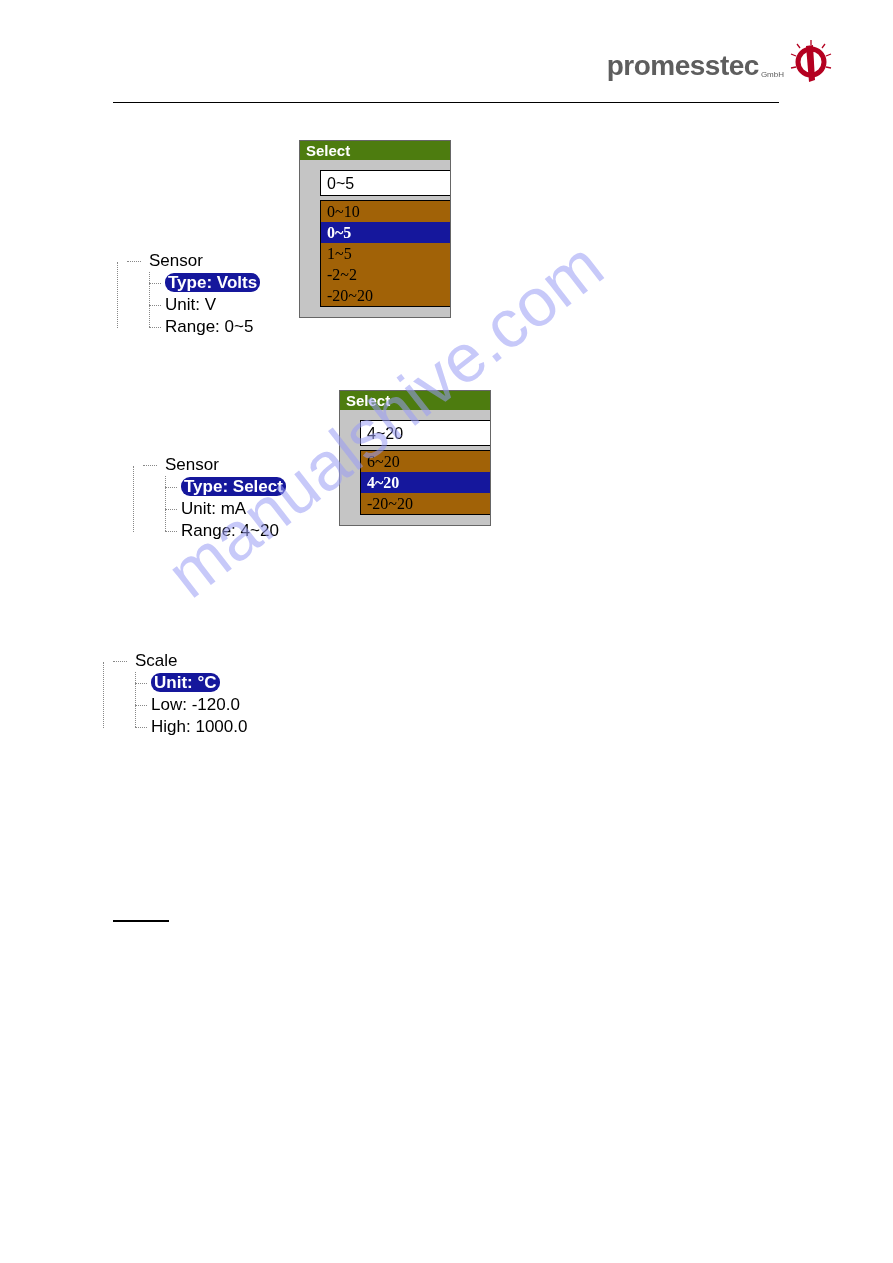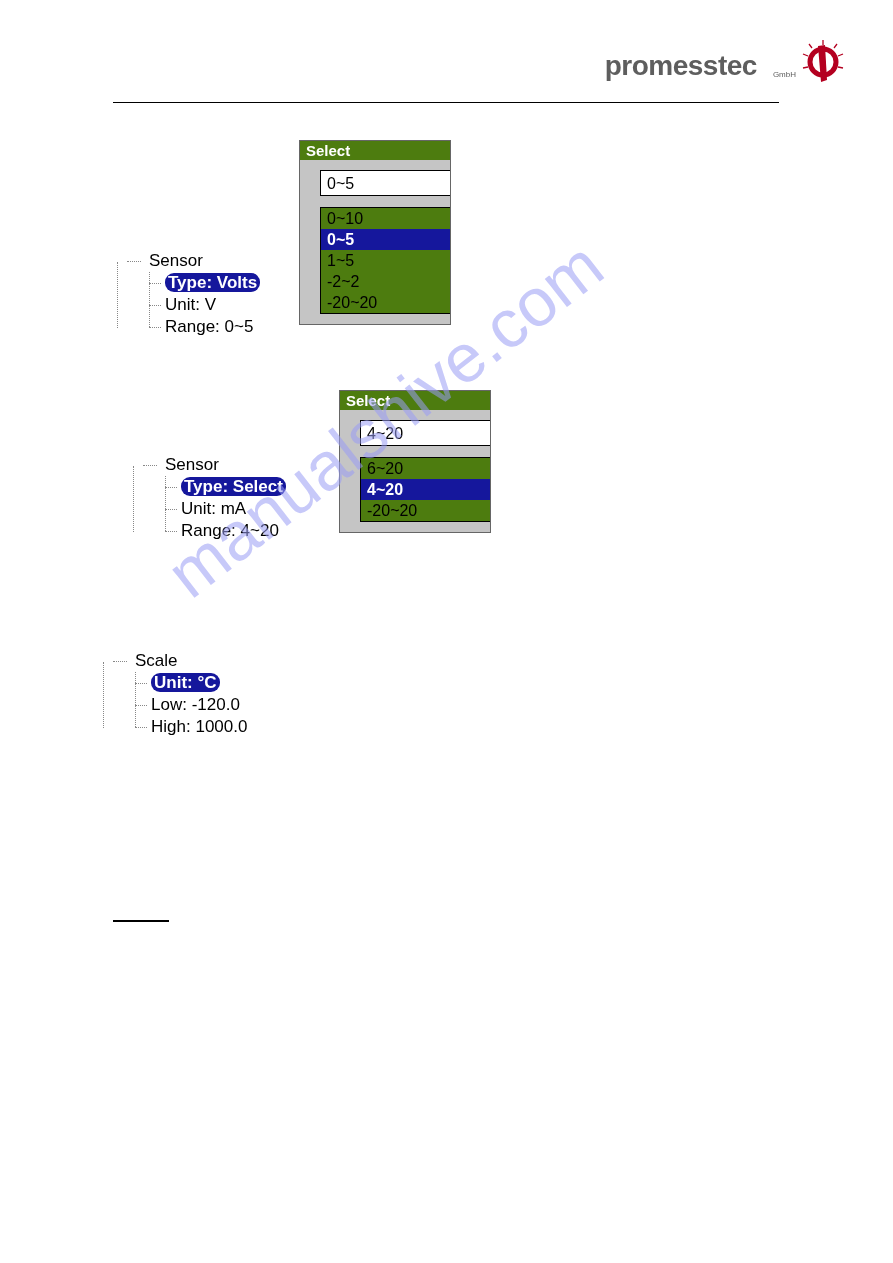--- a/index.html
+++ b/index.html
@@ -13,38 +13,38 @@
   .page {
     position: absolute;
     top: 0; left: 0;
     width: 893px;
     height: 1263px;
     background: #fff;
   }
   .logo {
     position: absolute;
     top: 40px;
-    right: 48px;
+    right: 60px;
     display: flex;
     align-items: center;
     font-family: Arial, sans-serif;
   }
   .logo-text {
     font-size: 28px;
     font-weight: bold;
     color: #5e5e5e;
     letter-spacing: -0.5px;
     line-height: 1;
   }
   .logo-sub {
     font-size: 8px;
     color: #5e5e5e;
     position: relative;
     top: 8px;
-    margin-left: 16px;
+    margin-left: 2px;
   }
   .logo-icon {
     margin-left: 5px;
     display: inline-block;
   }
   .hr {
     position: absolute;
     top: 102px;
     left: 113px;
     width: 666px;
@@ -144,25 +144,26 @@
   .select-field {
     background: #fff;
     border: 1px solid #000;
     border-right: 0;
     padding: 2px 6px;
     height: 26px;
     line-height: 22px;
     width: 130px;
   }
   .select-list {
-    margin-top: 11px;
-    background: #4d7c0f;
+    margin-top: 4px;
+    background: #a16207;
     border: 1px solid #000;
     border-right: 0;
     width: 130px;
+    font-family: Liberation Serif, serif;
   }
   .select-opt {
     padding: 0 6px;
     line-height: 21px;
     border: none;
   }
   .select-opt.highlight {
     background: #15179c;
     color: #fff;
     font-weight: bold;

